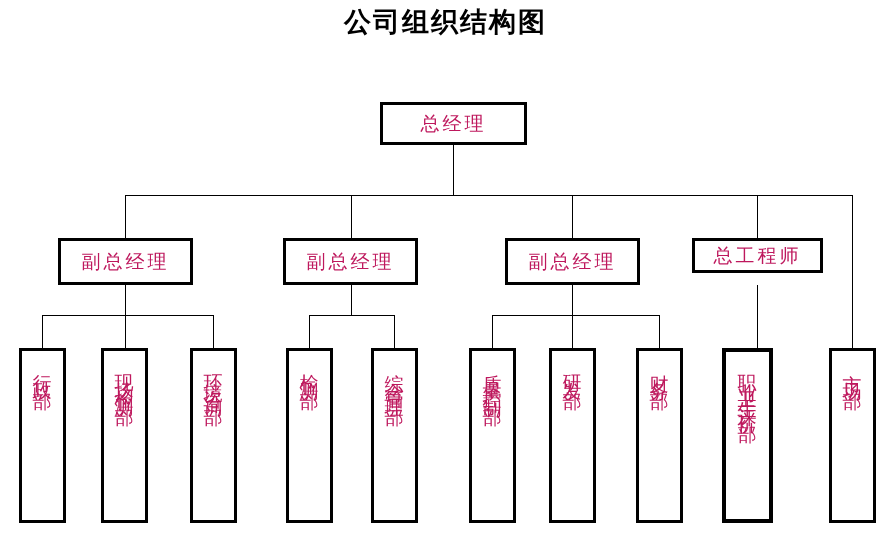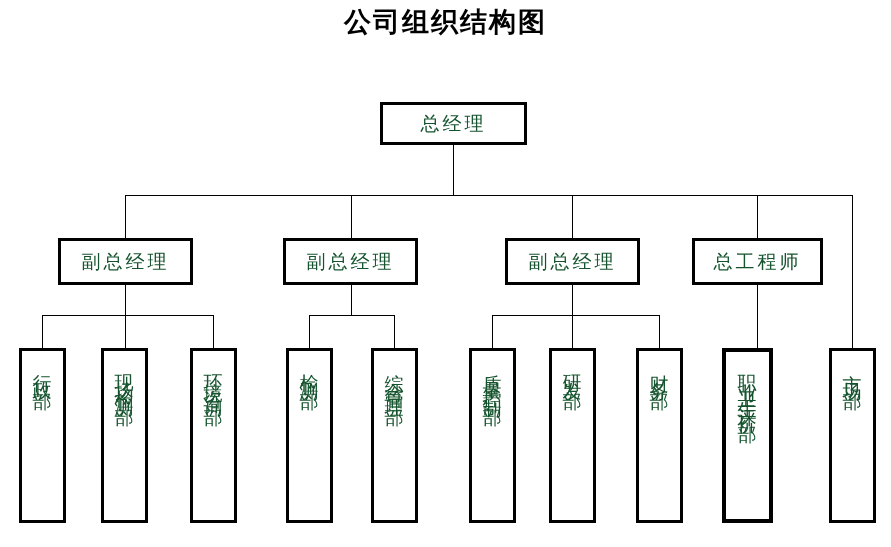--- a/index.html
+++ b/index.html
@@ -27,21 +27,21 @@
     color: #000000;
     font-family: "DejaVu Serif", "Liberation Serif", serif;
   }
 
   
   .node {
     position: absolute;
     box-sizing: border-box;
     background: #ffffff;
     border: 3px solid #000000;
-    color: #14532d;
+    color: #be185d;
     display: flex;
     align-items: center;
     justify-content: center;
     z-index: 3;
   }
   .node.thick {
     border-width: 4px;
   }
   .node-label {
     font-size: 19px;
@@ -117,21 +117,21 @@
   </div>
 
   <div class="node" style="left:283px; top:238px; width:135px; height:47px;">
     <span class="node-label">副总经理</span>
   </div>
 
   <div class="node" style="left:505px; top:238px; width:135px; height:47px;">
     <span class="node-label">副总经理</span>
   </div>
 
-  <div class="node" style="left:692px; top:238px; width:131px; height:47px;">
+  <div class="node" style="left:692px; top:238px; width:131px; height:35px;">
     <span class="node-label">总工程师</span>
   </div>
 
   <div class="node vert" style="left:19px; top:348px; width:47px; height:175px;">
     <span class="node-label">行政部</span>
   </div>
 
   <div class="node vert" style="left:101px; top:348px; width:47px; height:175px;">
     <span class="node-label">现场检测部</span>
   </div>

